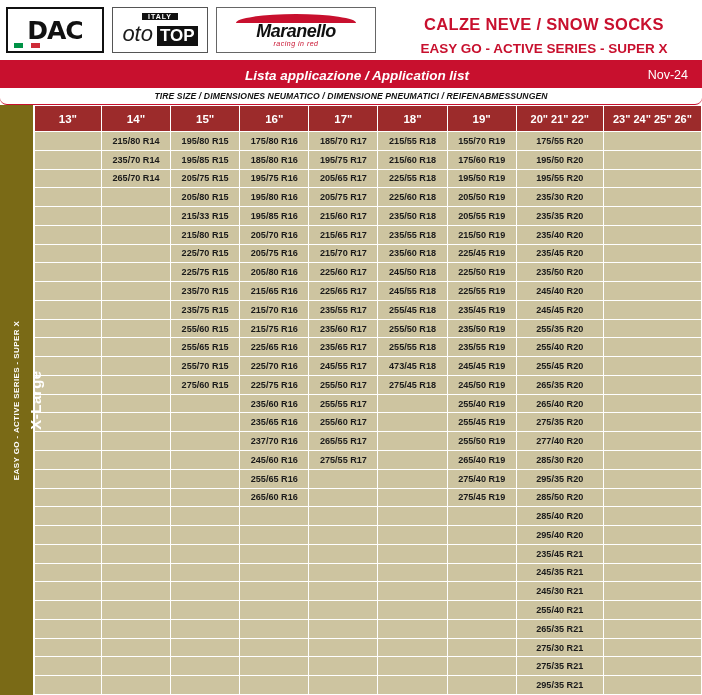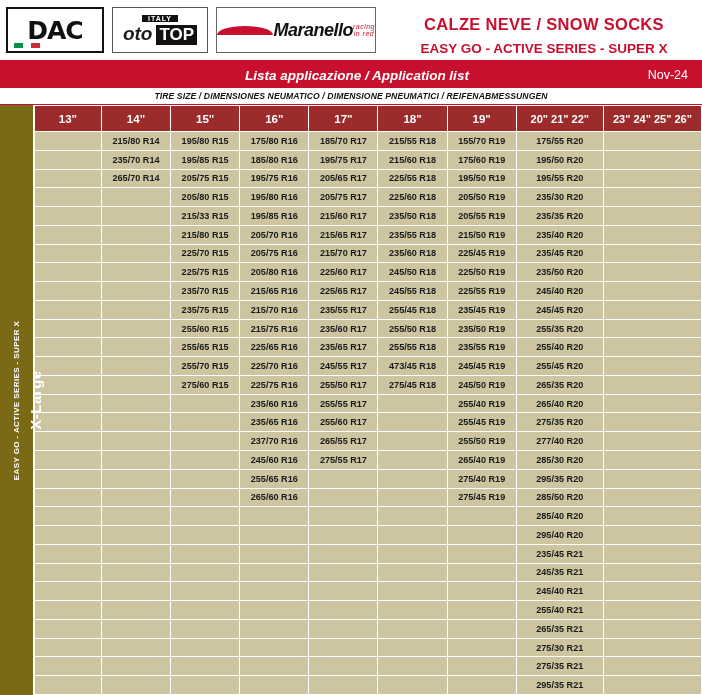--- a/index.html
+++ b/index.html
@@ -33,21 +33,20 @@
   }
   .logo-box {
     display: flex;
     align-items: center;
     justify-content: center;
     height: 46px;
     border: 1px solid #555;
     margin-right: 8px;
     background: #fff;
     position: relative;
-    text-align: center;
   }
   .logo-dac {
     width: 98px;
     flex-direction: column;
     border: 2px solid #111;
   }
   .logo-dac .dac-text {
     font-weight: bold;
     font-size: 25px;
     letter-spacing: -1px;
@@ -75,28 +74,28 @@
   .oto-italy {
     font-size: 7px;
     font-weight: bold;
     background: #111;
     color: #fff;
     padding: 0 6px;
     letter-spacing: 1px;
     margin-bottom: 1px;
   }
   .oto-line { display: flex; align-items: baseline; }
-  .oto-a { font-size: 19px; font-weight: bold; color: #1b1b1b; font-style: italic; }
+  .oto-a { font-size: 22px; font-weight: normal; color: #1b1b1b; font-style: italic; }
   .oto-b {
     font-size: 17px; font-weight: bold; color: #fff;
     background: #111; padding: 0 3px; margin-left: 4px;
   }
   .logo-mar {
     width: 160px;
-    flex-direction: row;
+    flex-direction: column;
     border: 1px solid #666;
   }
   .mar-swoosh {
     width: 120px; height: 9px;
     background: #c8102e;
     border-radius: 50% 50% 0 0 / 100% 100% 0 0;
     margin-bottom: -1px;
   }
   .mar-name {
     font-size: 18px;
@@ -158,20 +157,21 @@
   }
 
   
   .subbar {
     height: 17px;
     background: #ffffff;
     border-bottom: 1px solid #c8102e;
     display: flex;
     align-items: center;
     justify-content: center;
+    border-radius: 7px;
   }
   .subbar .sb-text {
     font-size: 8.6px;
     font-style: italic;
     font-weight: bold;
     color: #111;
     letter-spacing: 0.1px;
   }
 
   
@@ -591,21 +591,21 @@
             <td class="c23"></td>
           </tr>
           <tr>
             <td class="c13"></td>
             <td class="c14"></td>
             <td class="c15"></td>
             <td class="c16"></td>
             <td class="c17"></td>
             <td class="c18"></td>
             <td class="c19"></td>
-            <td class="c20">245/40 R21</td>
+            <td class="c20">245/30 R21</td>
             <td class="c23"></td>
           </tr>
           <tr>
             <td class="c13"></td>
             <td class="c14"></td>
             <td class="c15"></td>
             <td class="c16"></td>
             <td class="c17"></td>
             <td class="c18"></td>
             <td class="c19"></td>

